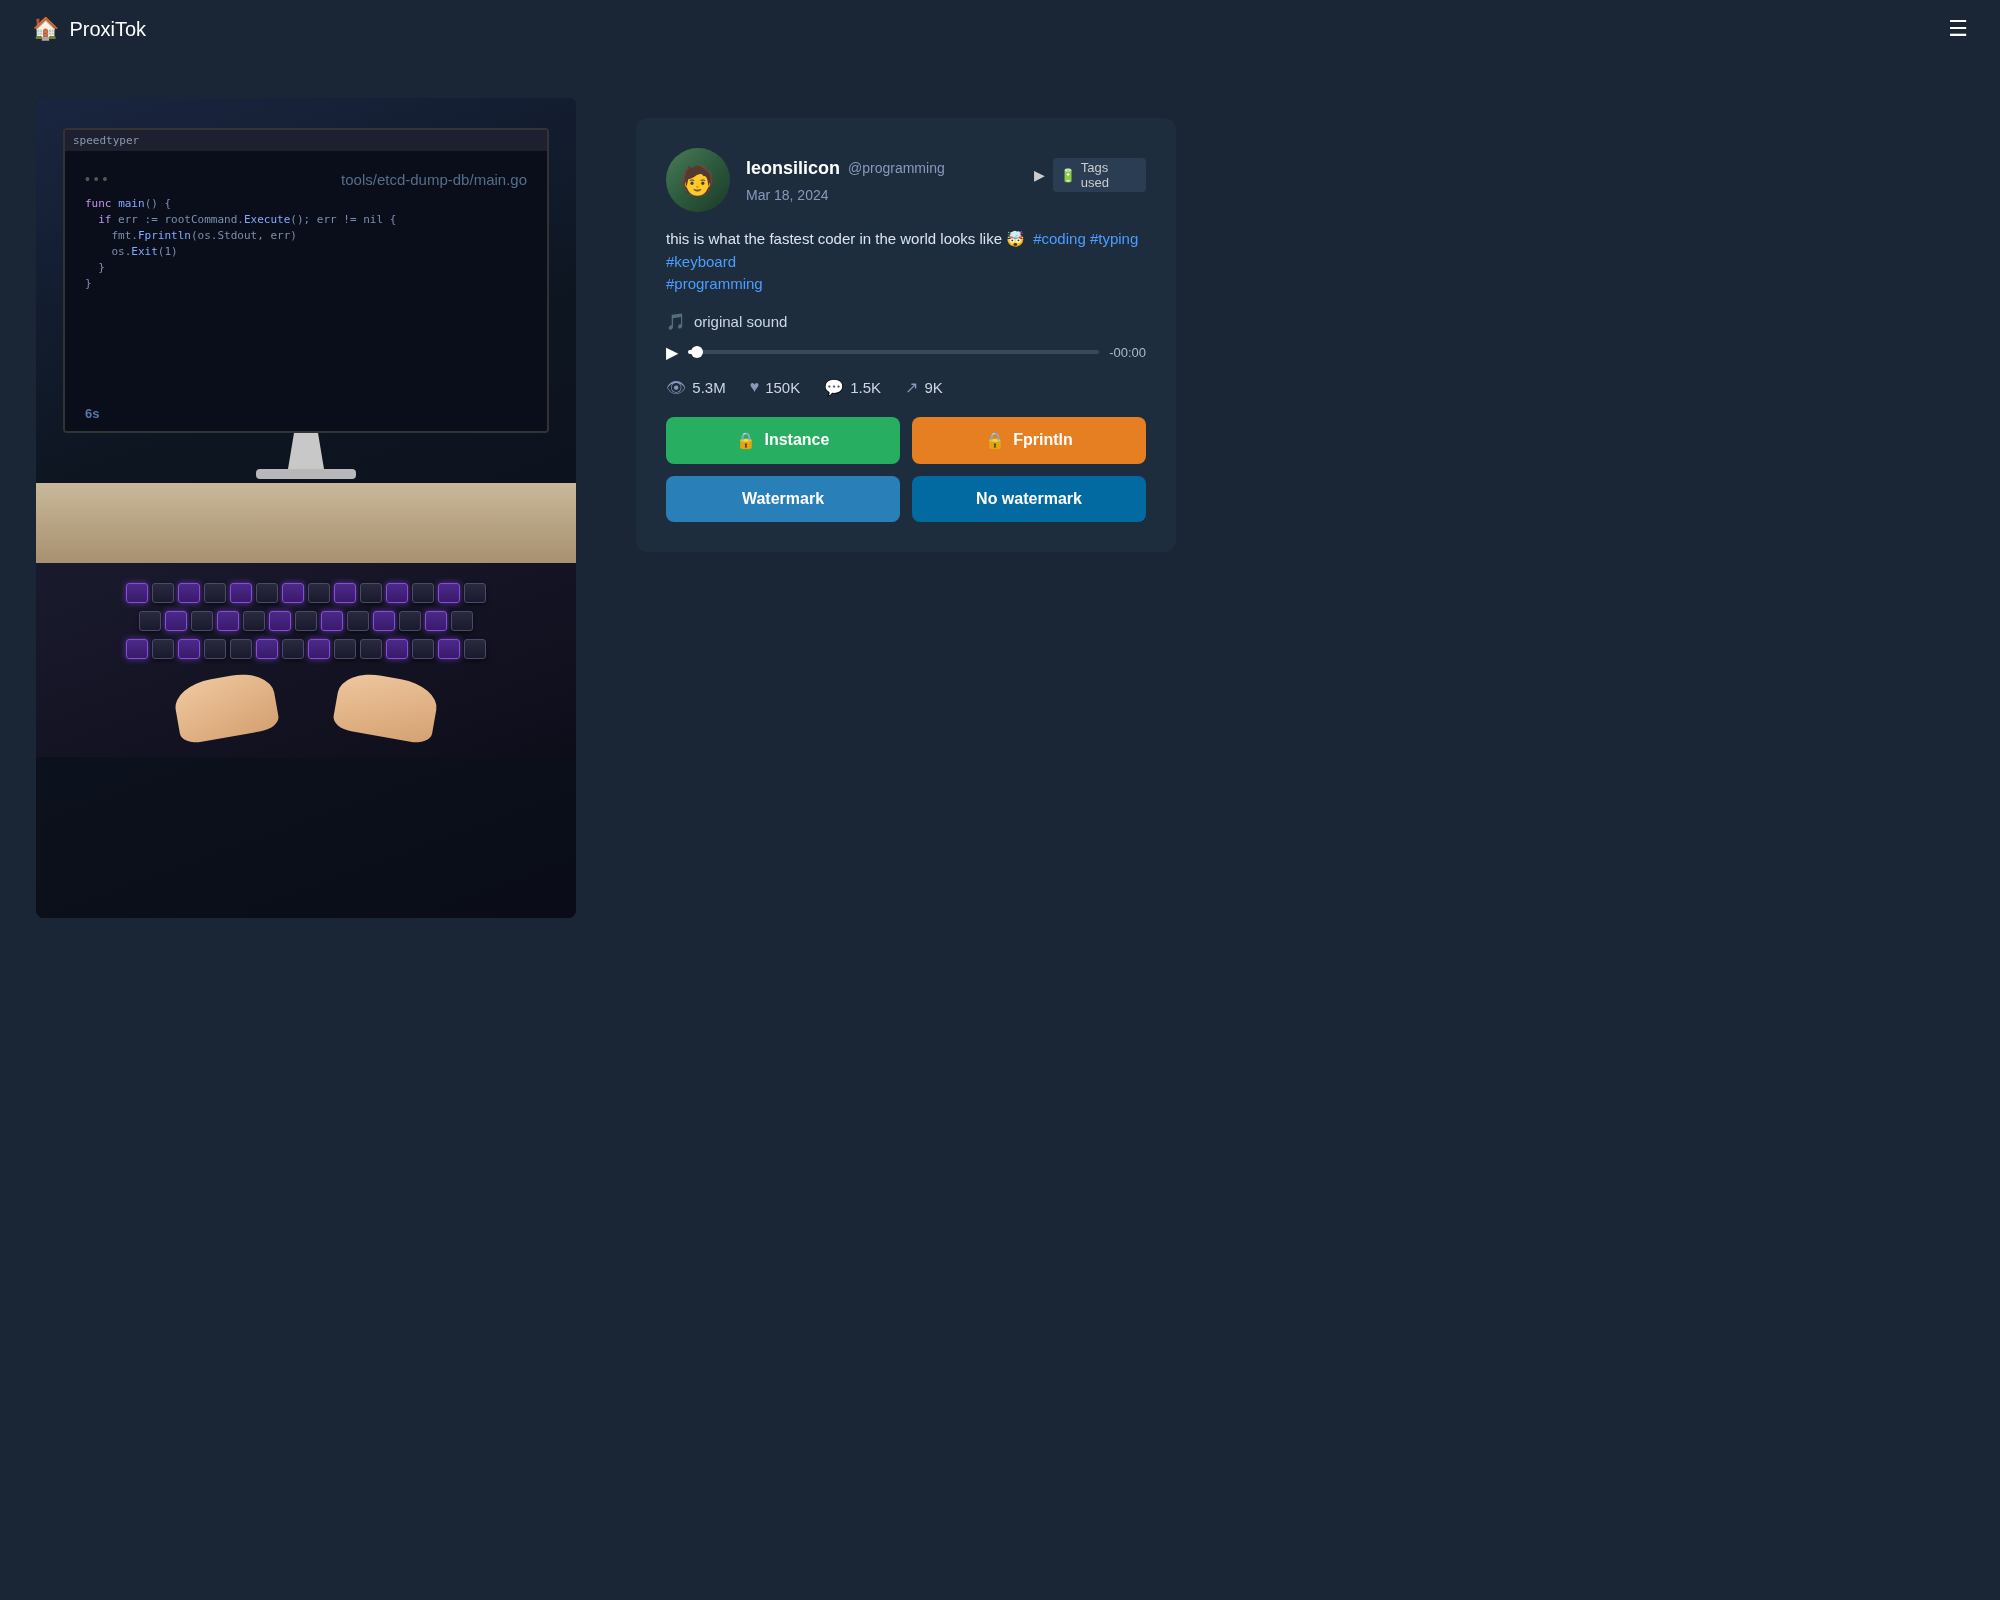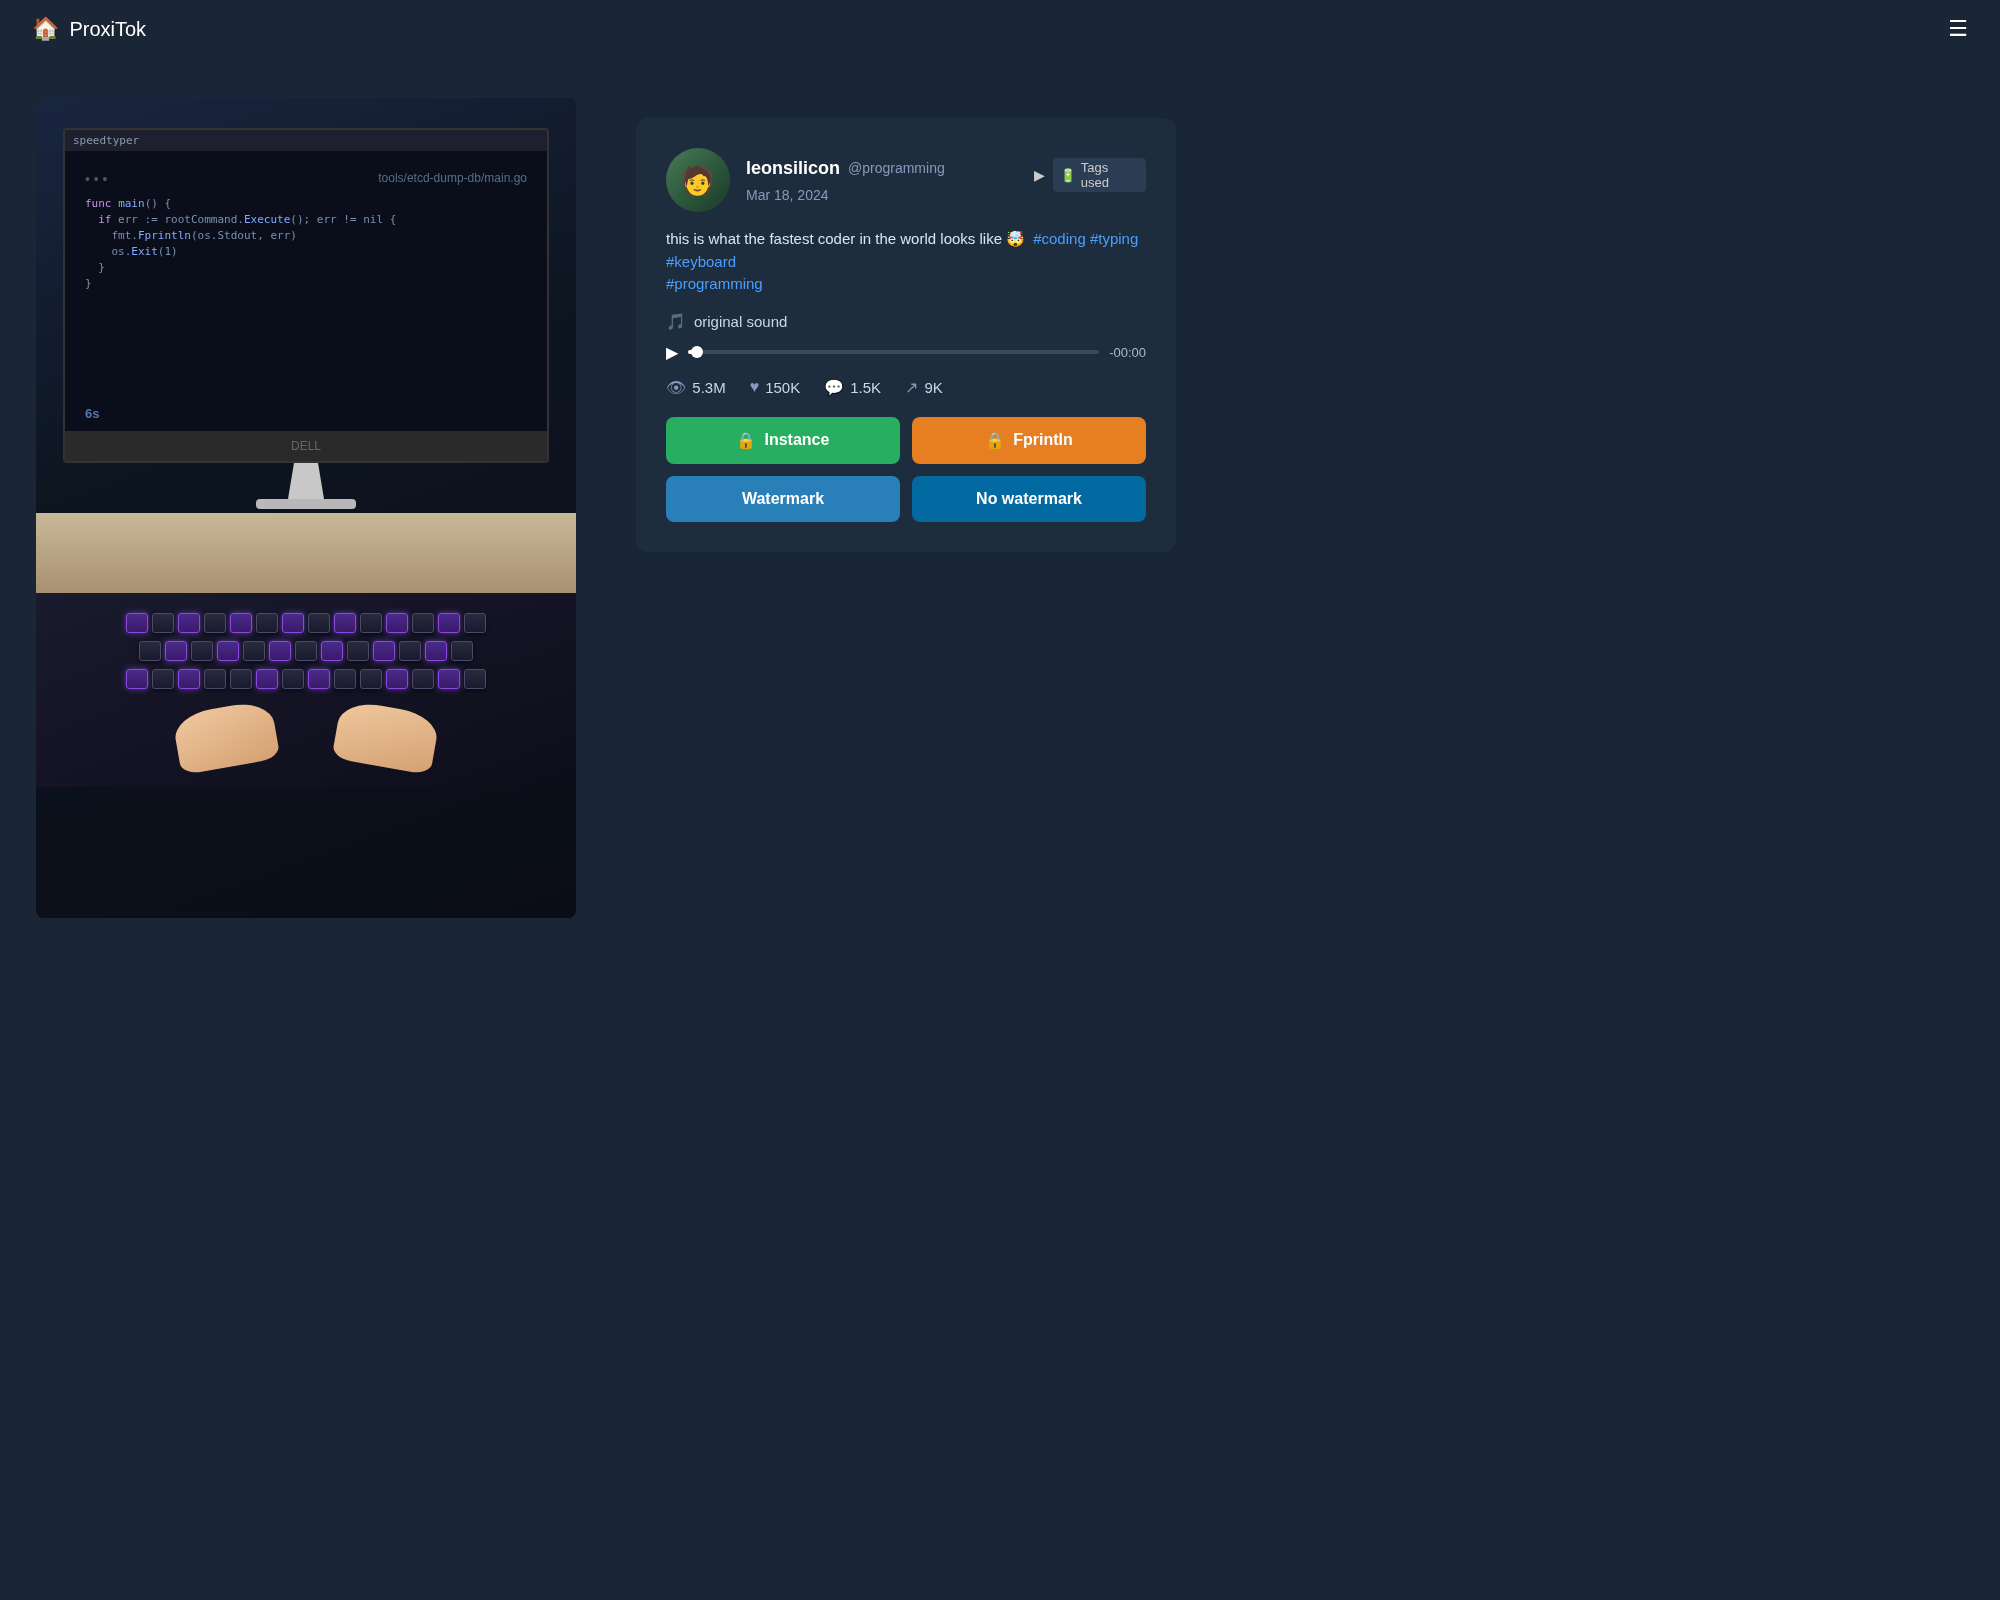--- a/index.html
+++ b/index.html
@@ -99,21 +99,21 @@
     }
     .code-keyword { color: #c792ea; }
     .code-func { color: #82aaff; }
     .code-dots {
       color: #555;
       font-size: 14px;
       margin-bottom: 10px;
     }
     .code-path {
       color: #546e8a;
-      font-size: 12px;
+      font-size: 15px;
       position: absolute;
       right: 20px;
       top: 20px;
     }
     .timer-badge {
       position: absolute;
       bottom: 10px;
       left: 20px;
       color: #5577aa;
       font-size: 13px;
@@ -373,23 +373,20 @@
         <div class="code-area">
           <span class="code-path">tools/etcd-dump-db/main.go</span>
           <div class="code-dots">• • •</div>
           <div class="code-line"><span class="code-keyword">func</span> <span class="code-func">main</span>() {</div>
           <div class="code-line">&nbsp;&nbsp;<span class="code-keyword">if</span> err := rootCommand.<span class="code-func">Execute</span>(); err != nil {</div>
           <div class="code-line">&nbsp;&nbsp;&nbsp;&nbsp;fmt.<span class="code-func">Fprintln</span>(os.Stdout, err)</div>
           <div class="code-line">&nbsp;&nbsp;&nbsp;&nbsp;os.<span class="code-func">Exit</span>(1)</div>
           <div class="code-line">&nbsp;&nbsp;}</div>
           <div class="code-line">}</div>
           <div class="timer-badge">6s</div>
-        </div>
-        <div class="monitor-body">
-          <span style="color:#666;font-size:12px;font-family:sans-serif;">DELL</span>
         </div>
       </div>
 
       <div style="width:60px;height:36px;background:#c8c8c8;clip-path:polygon(30% 0%,70% 0%,80% 100%,20% 100%);margin:0 auto;"></div>
       <div style="width:100px;height:10px;background:#b8b8b8;border-radius:4px;margin:0 auto;"></div>
 
       <div style="width:100%;height:80px;background:linear-gradient(180deg,#c8b89a,#a89070);margin-top:4px;"></div>
 
       <div class="keyboard-area">
         <div class="keyboard-row">

